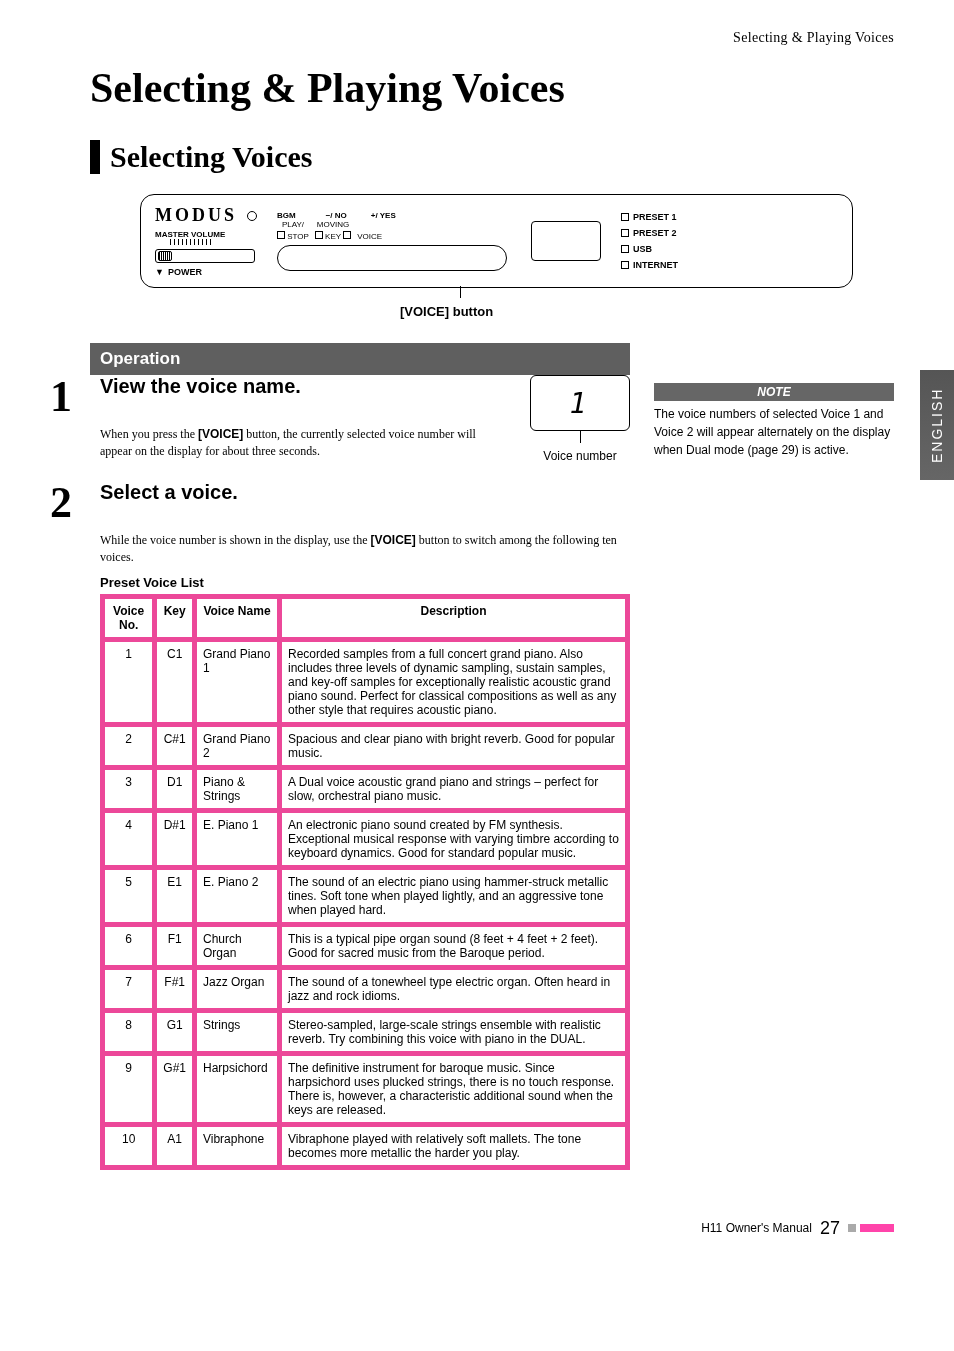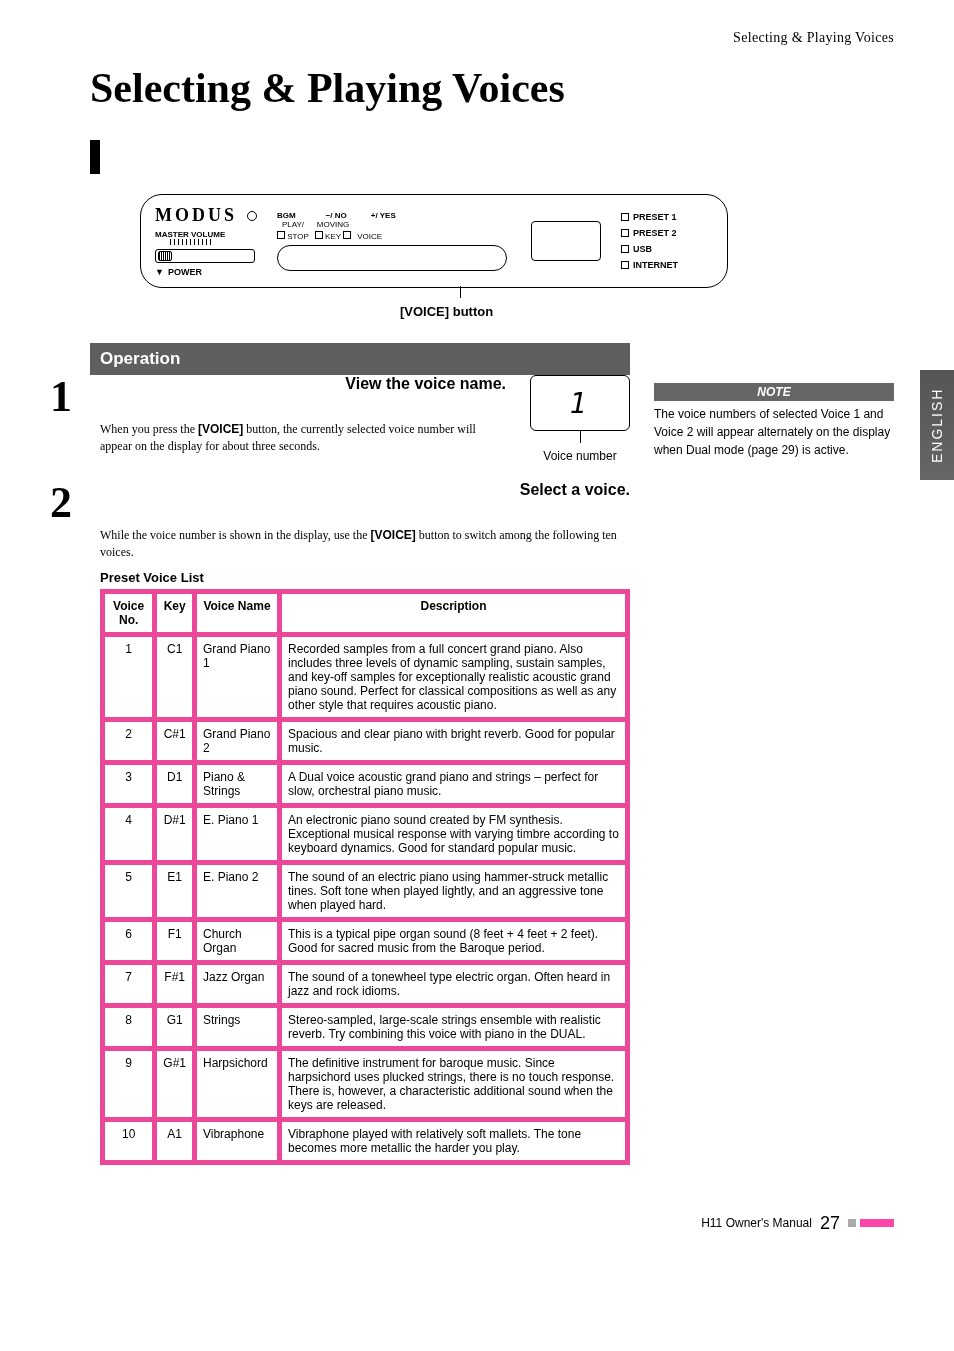--- a/index.html
+++ b/index.html
@@ -24,22 +24,22 @@
   .section-bar { width: 10px; height: 34px; background: #000; }
   .section-title {
     font-family: "Times New Roman", Times, serif;
     font-size: 30px;
     font-weight: bold;
   }
   
   .panel-wrap { margin: 10px 0 6px 50px; }
   .panel {
     border: 1px solid #000;
-    border-radius: 22px;
-    width: 588px;
+    border-radius: 14px;
+    width: 713px;
     padding: 10px 14px 10px 14px;
     display: flex;
     align-items: center;
     gap: 20px;
     position: relative;
   }
   .panel-left { display:flex; flex-direction:column; gap:4px; }
   .modus-row { display:flex; align-items:center; gap:10px; }
   .modus { font-family: "Times New Roman", serif; font-weight:bold; font-size:18px; letter-spacing:3px; }
   .circle { width:10px; height:10px; border:1px solid #000; border-radius:50%; }
@@ -89,21 +89,21 @@
     justify-content:center;
     transform: rotate(180deg);
   }
   
   .two-col { display:flex; gap:24px; }
   .left-col { width:540px; }
   .right-col { flex:1; }
   .step { display:flex; gap:14px; margin-bottom:18px; }
   .step-num { font-family:"Times New Roman", serif; font-size:44px; font-weight:bold; line-height:1; width:36px; margin-left:-40px; }
   .step-body { flex:1; }
-  .step-title { font-weight:bold; font-size:16px; margin-bottom:6px;text-align:right; }
+  .step-title { font-weight:bold; font-size:20px; margin-bottom:6px; }
   .step-text { font-family:"Times New Roman", serif; font-size:12px; line-height:1.45;margin-top:28px; }
   .bold-inline { font-weight:bold; font-family:Arial; }
   .mini-display-wrap { margin-left: 10px; }
   .mini-display { width:100px; height:56px; border:1px solid #000; border-radius:6px; display:flex; align-items:center; justify-content:center; }
   .seven-seg { font-family:monospace; font-size:28px; letter-spacing:4px; font-style:italic; }
   .mini-caption { font-size:12px; text-align:center; margin-top:6px; }
   .mini-line { width:1px; height:12px; background:#000; margin:0 auto; }
   .note-box { margin-top:8px; }
   .note-label { background:#666; color:#fff; font-style:italic; font-weight:bold; padding:2px 0; font-size:12px; text-align:center; }
   .note-text { font-size:12px; line-height:1.5; margin-top:4px; }
@@ -131,20 +131,21 @@
 <body>
 
 <div class="side-tab">ENGLISH</div>
 
 <div class="page-head">Selecting &amp; Playing Voices</div>
 
 <h1 class="chapter-title">Selecting &amp; Playing Voices</h1>
 
 <div class="section-title-row">
   <div class="section-bar"></div>
+  <h2 class="section-title">Selecting Voices</h2>
 </div>
 
 <div class="panel-wrap">
   <div class="panel">
     <div class="panel-left">
       <div class="modus-row">
         <span class="modus">MODUS</span>
         <span class="circle"></span>
       </div>
       <div style="display:flex; align-items:flex-end; gap:8px;">

